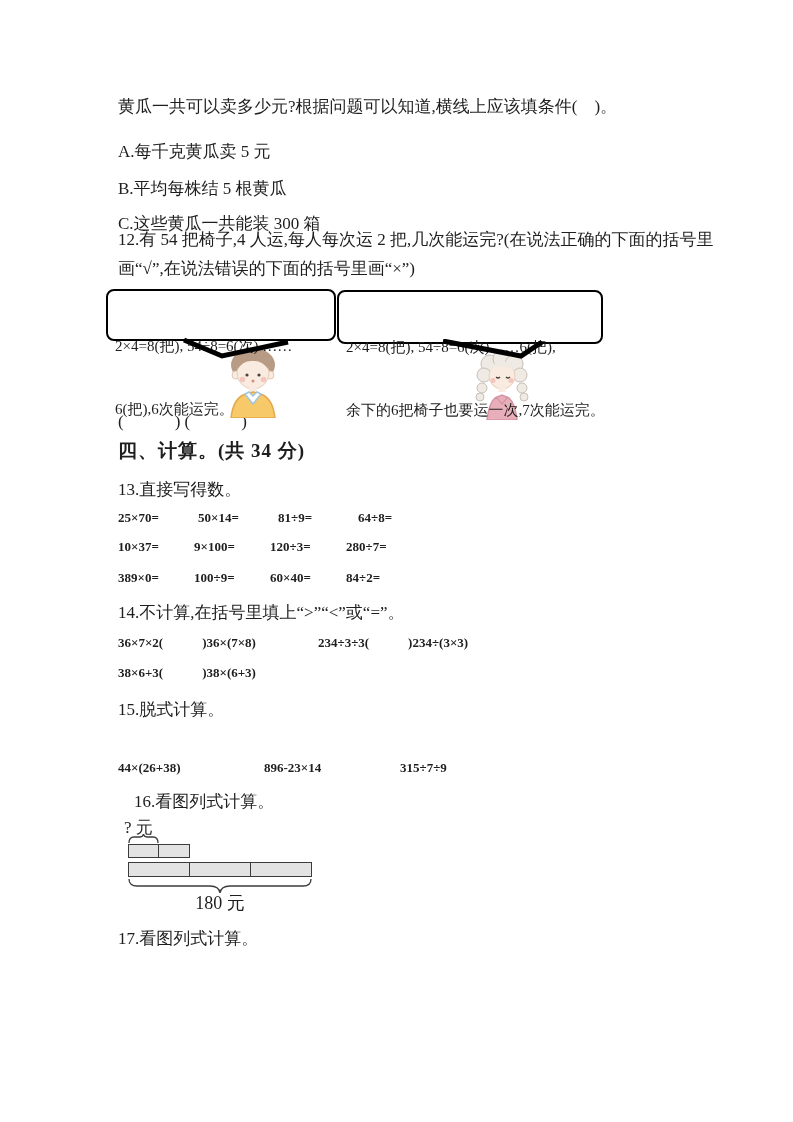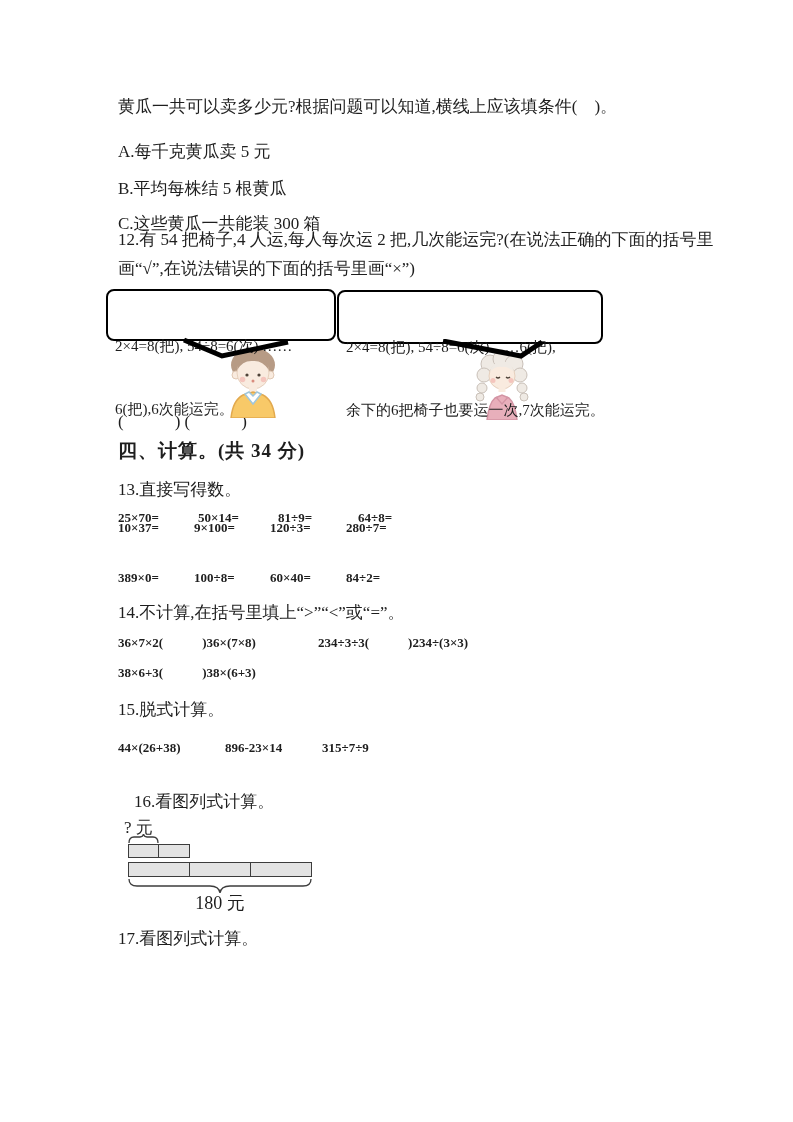--- a/index.html
+++ b/index.html
@@ -94,44 +94,44 @@
 
   <div class="line sec" style="top:441px;">四、计算。(共 34 分)</div>
 
   <div class="line" style="top:480px;">13.直接写得数。</div>
   <div class="row" style="top:510px;">
     <span class="c80">25×70=</span>
     <span class="c80">50×14=</span>
     <span class="c80">81÷9=</span>
     <span>64÷8=</span>
   </div>
-  <div class="row" style="top:520px;">
+  <div class="row" style="top:539px;">
     <span class="c76">10×37=</span>
     <span class="c76">9×100=</span>
     <span class="c76">120÷3=</span>
     <span>280÷7=</span>
   </div>
   <div class="row" style="top:570px;">
     <span class="c76">389×0=</span>
-    <span class="c76">100÷8=</span>
+    <span class="c76">100÷9=</span>
     <span class="c76">60×40=</span>
     <span>84÷2=</span>
   </div>
 
   <div class="line" style="top:603px;">14.不计算,在括号里填上“&gt;”“&lt;”或“=”。</div>
   <div class="row" style="top:634px;">
     <span class="g200">36×7×2(　　　)36×(7×8)</span>
     <span>234÷3÷3(　　　)234÷(3×3)</span>
   </div>
   <div class="row" style="top:664px;">
     <span class="g200">38×6+3(　　　)38×(6+3)</span>
   </div>
 
   <div class="line" style="top:700px;">15.脱式计算。</div>
-  <div class="row" style="top:740px;">
+  <div class="row" style="top:760px;gap:39px;">
     <span class="w107">44×(26+38)</span>
     <span class="w97">896-23×14</span>
     <span>315÷7÷9</span>
   </div>
 
   <div class="line" style="top:792px;margin-left:16px;">16.看图列式计算。</div>
 
   <div class="diag-label" style="left:124px;top:816px;">? 元</div>
   <svg class="brace" style="left:128px;top:834px;" width="31" height="9">
     <path d="M1 9 Q1 3 6 3 L12 3 Q15 3 15.5 0 Q16 3 19 3 L25 3 Q30 3 30 9" fill="none" stroke="#3c3c3c" stroke-width="1.3"></path>

